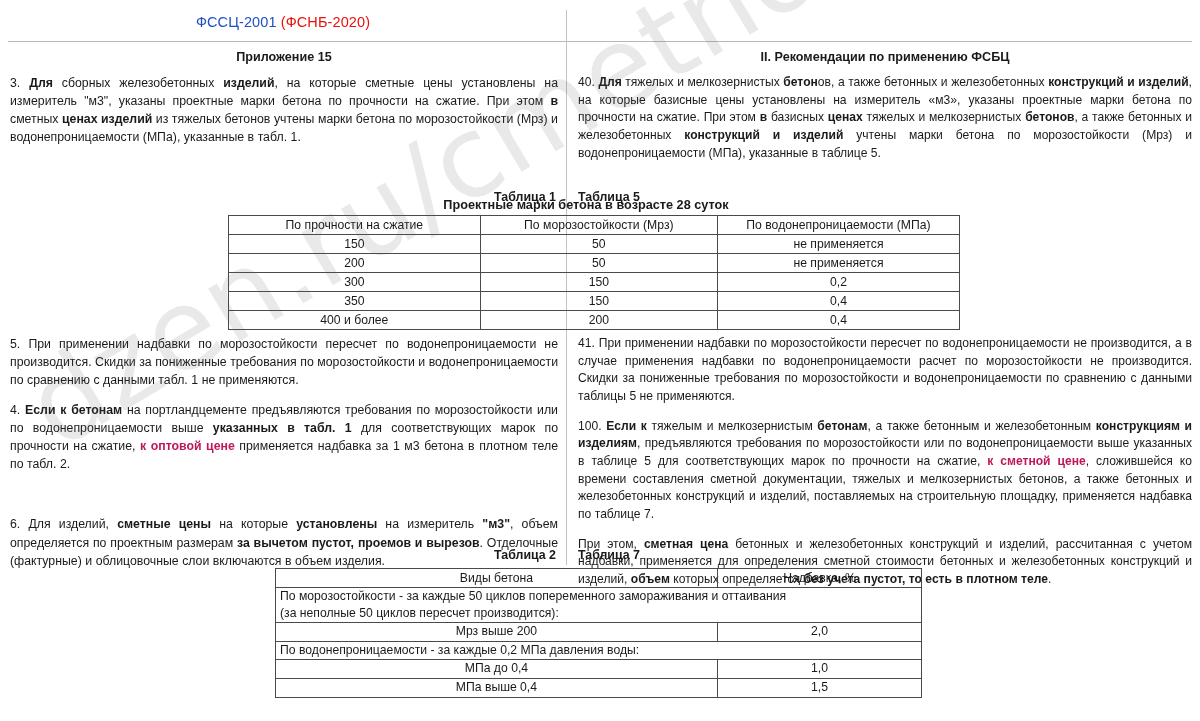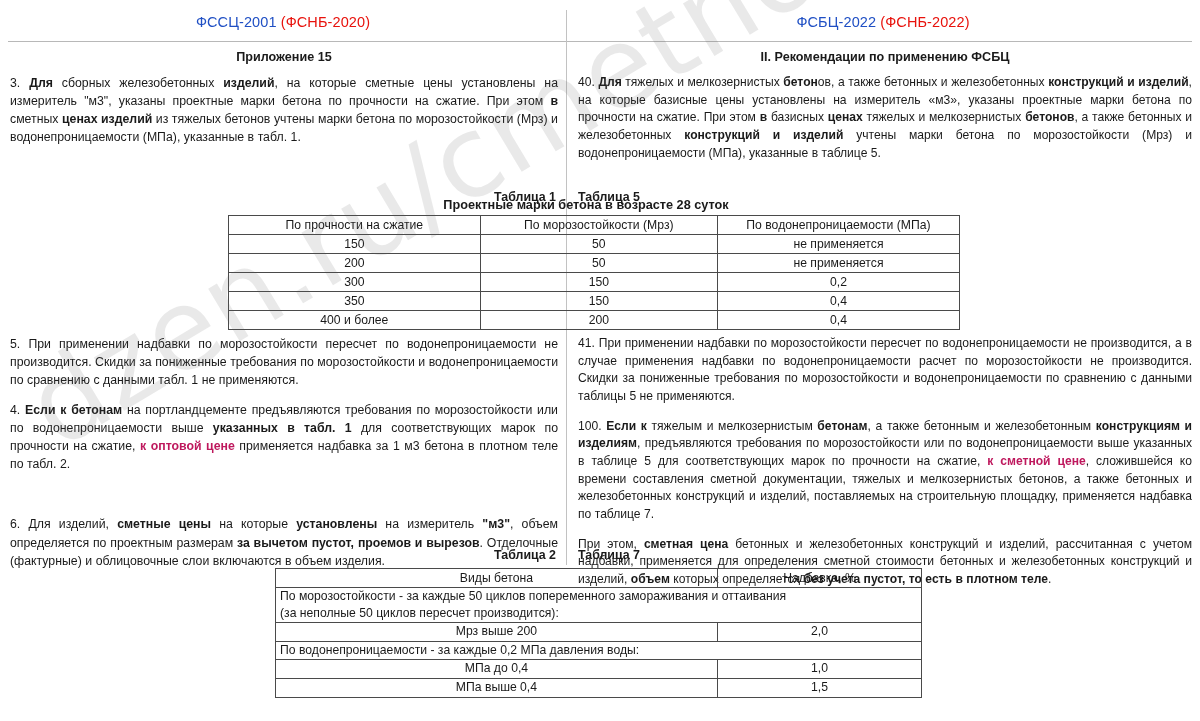--- a/index.html
+++ b/index.html
@@ -175,23 +175,20 @@
 <body>
 
 <div class="watermark">
   <div class="watermark-text">dzen.ru/cmetnoe_delo</div>
 </div>
 
 <div class="col-headers">
   <div class="col-header left">
     <span class="hdr-main">ФССЦ-2001 </span><span class="hdr-sub">(ФСНБ-2020)</span>
   </div>
-  <div class="col-header right">
-    <span class="hdr-main">ФСБЦ-2022 </span><span class="hdr-sub">(ФСНБ-2022)</span>
-  </div>
 </div>
 <div class="top-rule"></div>
 <div class="center-divider"></div>
 
 <div class="col left">
   <div class="section-title">Приложение 15</div>
 
   <p class="para"><span>3. </span><b>Для</b><span> сборных железобетонных </span><b>изделий</b><span>, на которые сметные цены установлены на измеритель "м3", указаны проектные марки бетона по прочности на сжатие. При этом </span><b>в</b><span> сметных </span><b>ценах изделий</b><span> из тяжелых бетонов учтены марки бетона по морозостойкости (Мрз) и водонепроницаемости (МПа), указанные в табл. 1.</span></p>
 </div>
 

